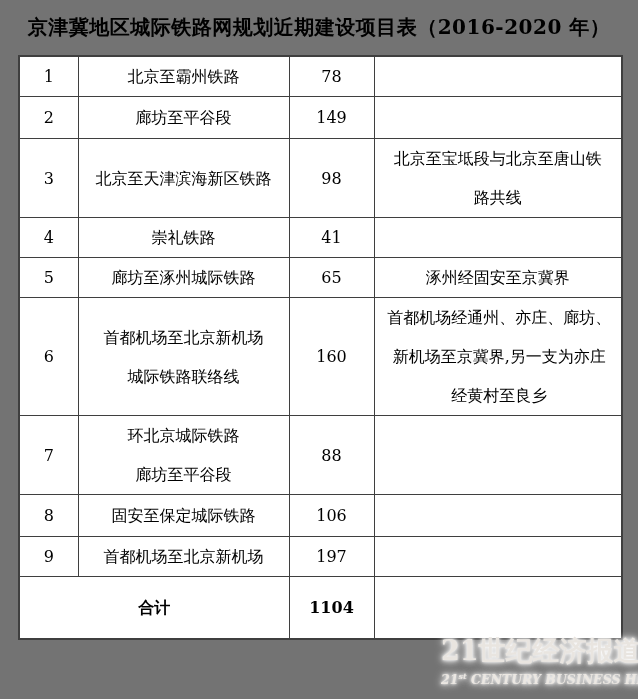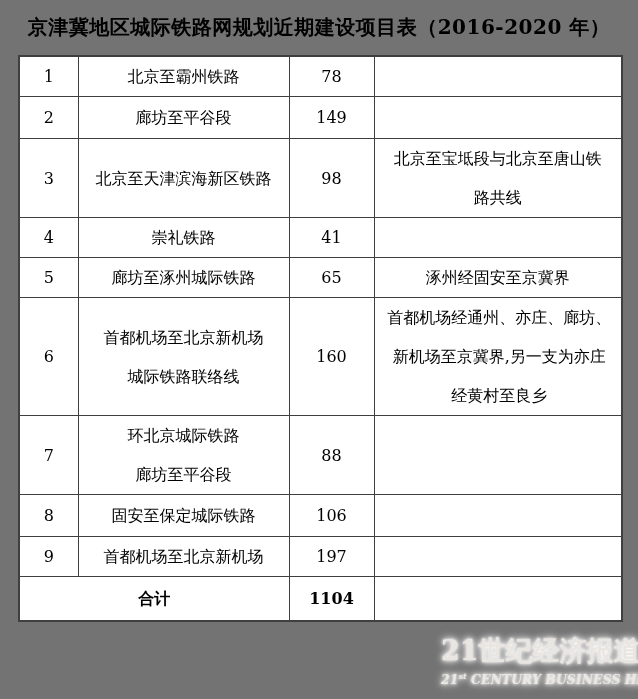--- a/index.html
+++ b/index.html
@@ -175,21 +175,21 @@
         <td></td>
       </tr>
 
       <tr style="height:39px">
         <td>9</td>
         <td>首都机场至北京新机场</td>
         <td>197</td>
         <td></td>
       </tr>
 
-      <tr style="height:44px">
+      <tr style="height:62px">
         <td colspan="2" class="bold">合计</td>
         <td class="bold">1104</td>
         <td></td>
       </tr>
     </tbody>
   </table>
 
   <div class="watermark">
     <div class="watermark-cn">21世纪经济报道</div>
     <div class="watermark-en"><span>21</span><sup>st</sup><span> CENTURY BUSINESS HERALD</span></div>

